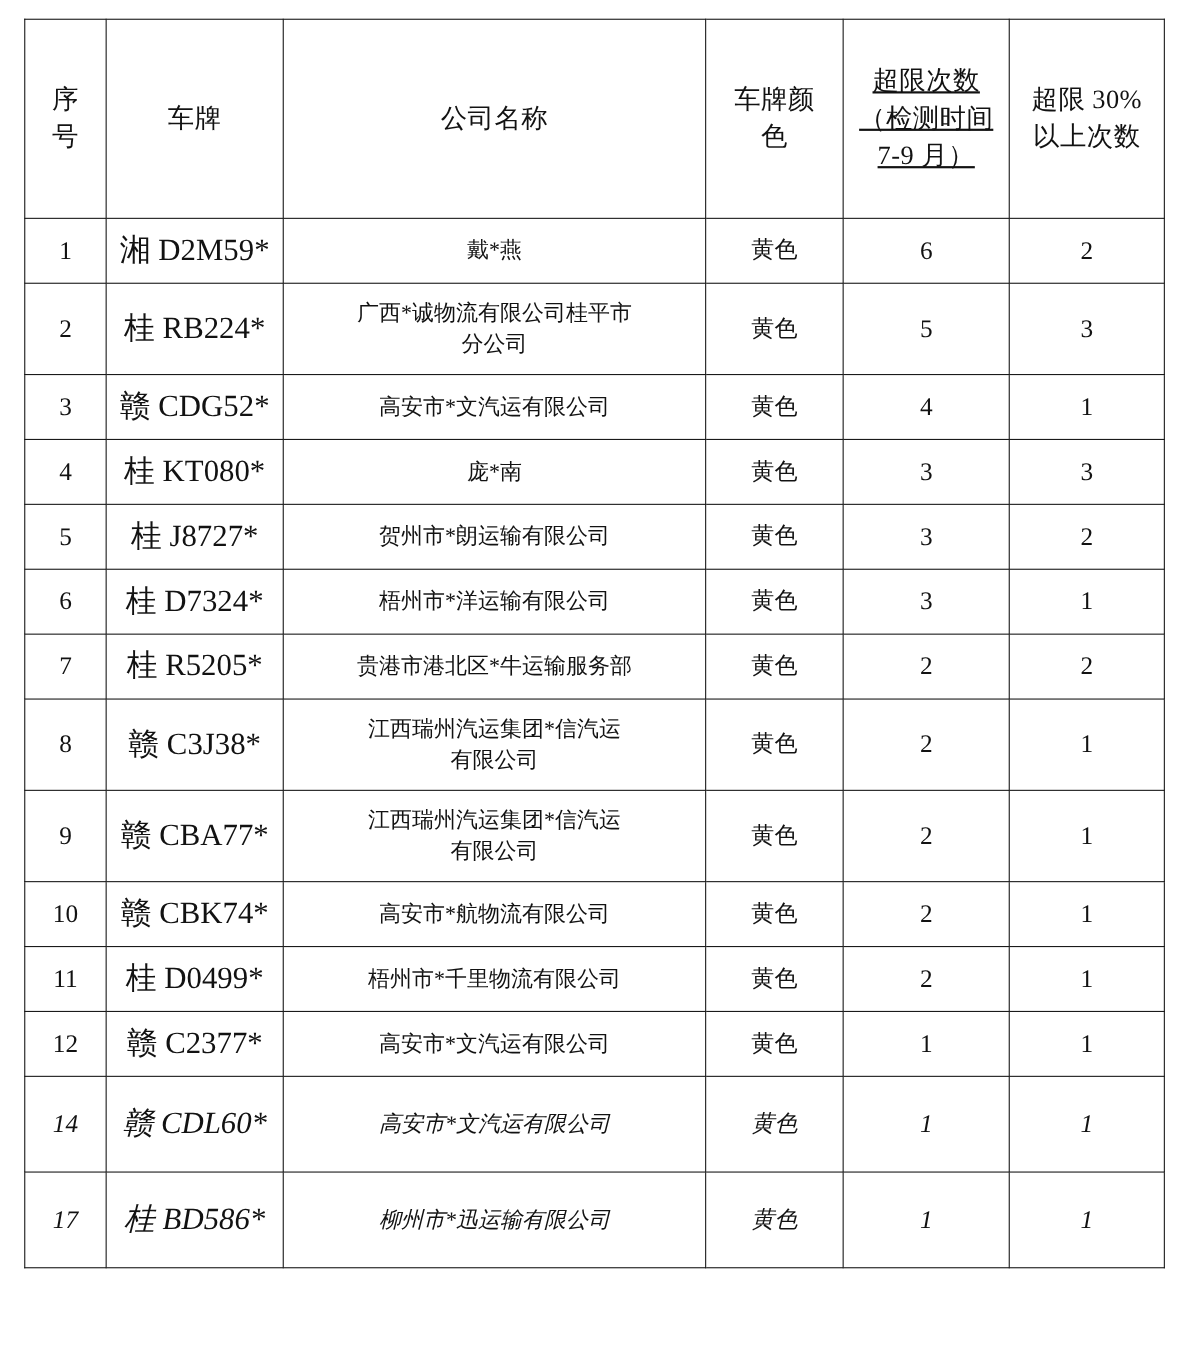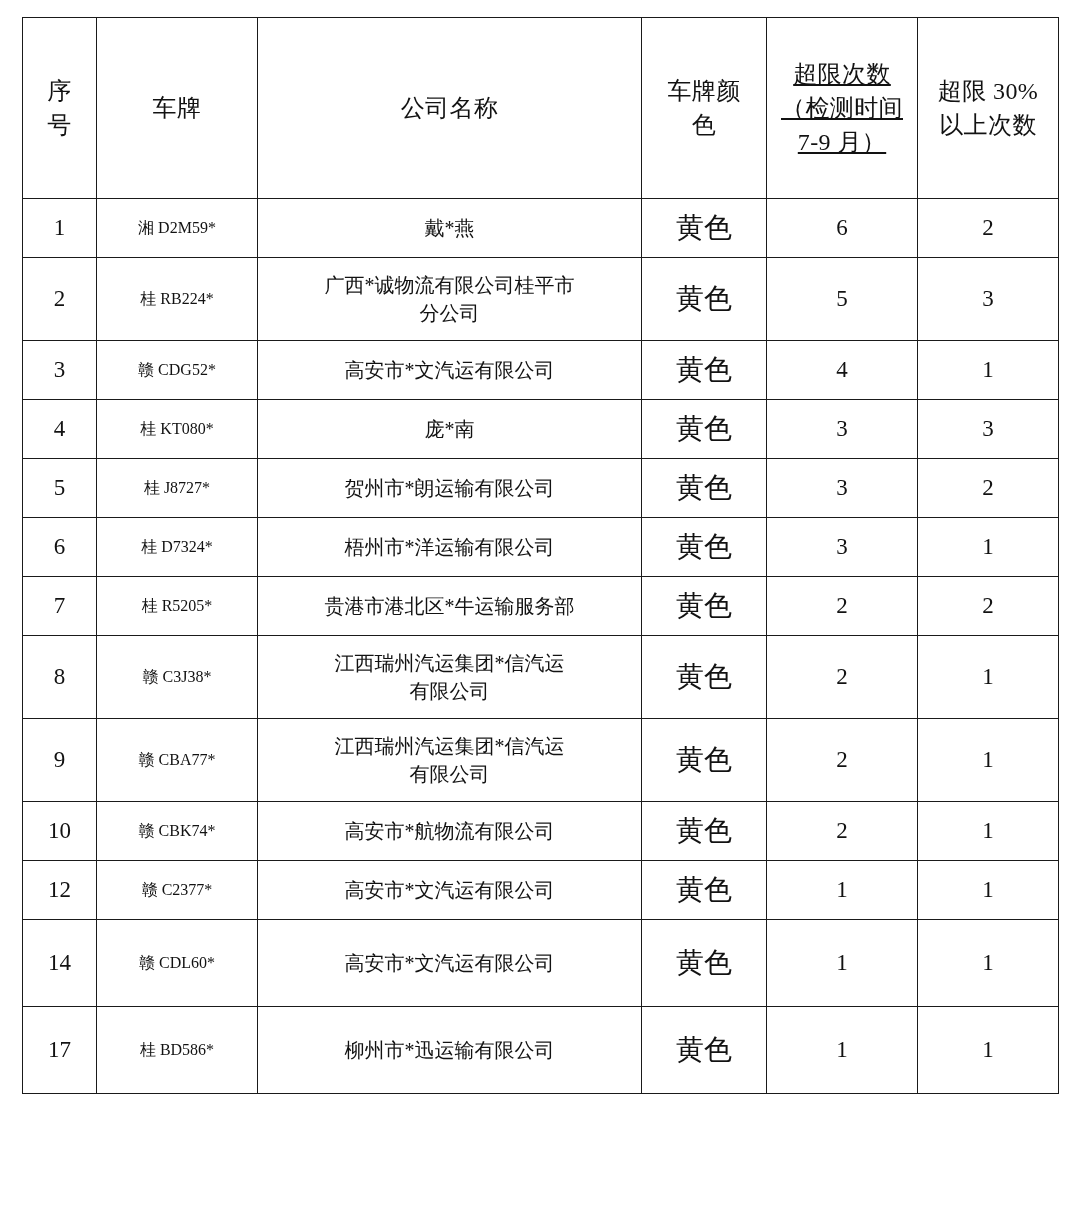--- a/index.html
+++ b/index.html
@@ -80,28 +80,28 @@
   th.hdr-color {
     font-size: 24px;
     line-height: 1.5;
   }
 
   
   tbody tr td {
     font-size: 24px;
   }
   td.cell-idx   { font-size: 23px; }
-  td.cell-plate { font-size: 16px; white-space: nowrap; }
+  td.cell-plate { font-size: 28px; white-space: nowrap; }
   td.cell-company { font-size: 20px; line-height: 1.5; }
-  td.cell-color { font-size: 28px; }
+  td.cell-color { font-size: 21px; }
   td.cell-count, td.cell-over30 { font-size: 23px; }
 
   tbody tr.r-h1 td { height: 54px; }
   tbody tr.r-h2 td { height: 78px; }
-  tbody tr.r-h3 td { height: 82px; }
+  tbody tr.r-h3 td { height: 82px; font-style: italic; }
 </style>
 </head>
 <body>
 
 <div id="sheet">
 
   <table class="overload-table">
     <colgroup>
       <col class="c-idx">
       <col class="c-plate">
@@ -217,20 +217,28 @@
         </tr>
         <tr class="r-h1">
           <td class="cell-idx">10</td>
           <td class="cell-plate">赣 CBK74*</td>
           <td class="cell-company">高安市*航物流有限公司</td>
           <td class="cell-color">黄色</td>
           <td class="cell-count">2</td>
           <td class="cell-over30">1</td>
         </tr>
         <tr class="r-h1">
+          <td class="cell-idx">11</td>
+          <td class="cell-plate">桂 D0499*</td>
+          <td class="cell-company">梧州市*千里物流有限公司</td>
+          <td class="cell-color">黄色</td>
+          <td class="cell-count">2</td>
+          <td class="cell-over30">1</td>
+        </tr>
+        <tr class="r-h1">
           <td class="cell-idx">12</td>
           <td class="cell-plate">赣 C2377*</td>
           <td class="cell-company">高安市*文汽运有限公司</td>
           <td class="cell-color">黄色</td>
           <td class="cell-count">1</td>
           <td class="cell-over30">1</td>
         </tr>
         <tr class="r-h3">
           <td class="cell-idx">14</td>
           <td class="cell-plate">赣 CDL60*</td>

